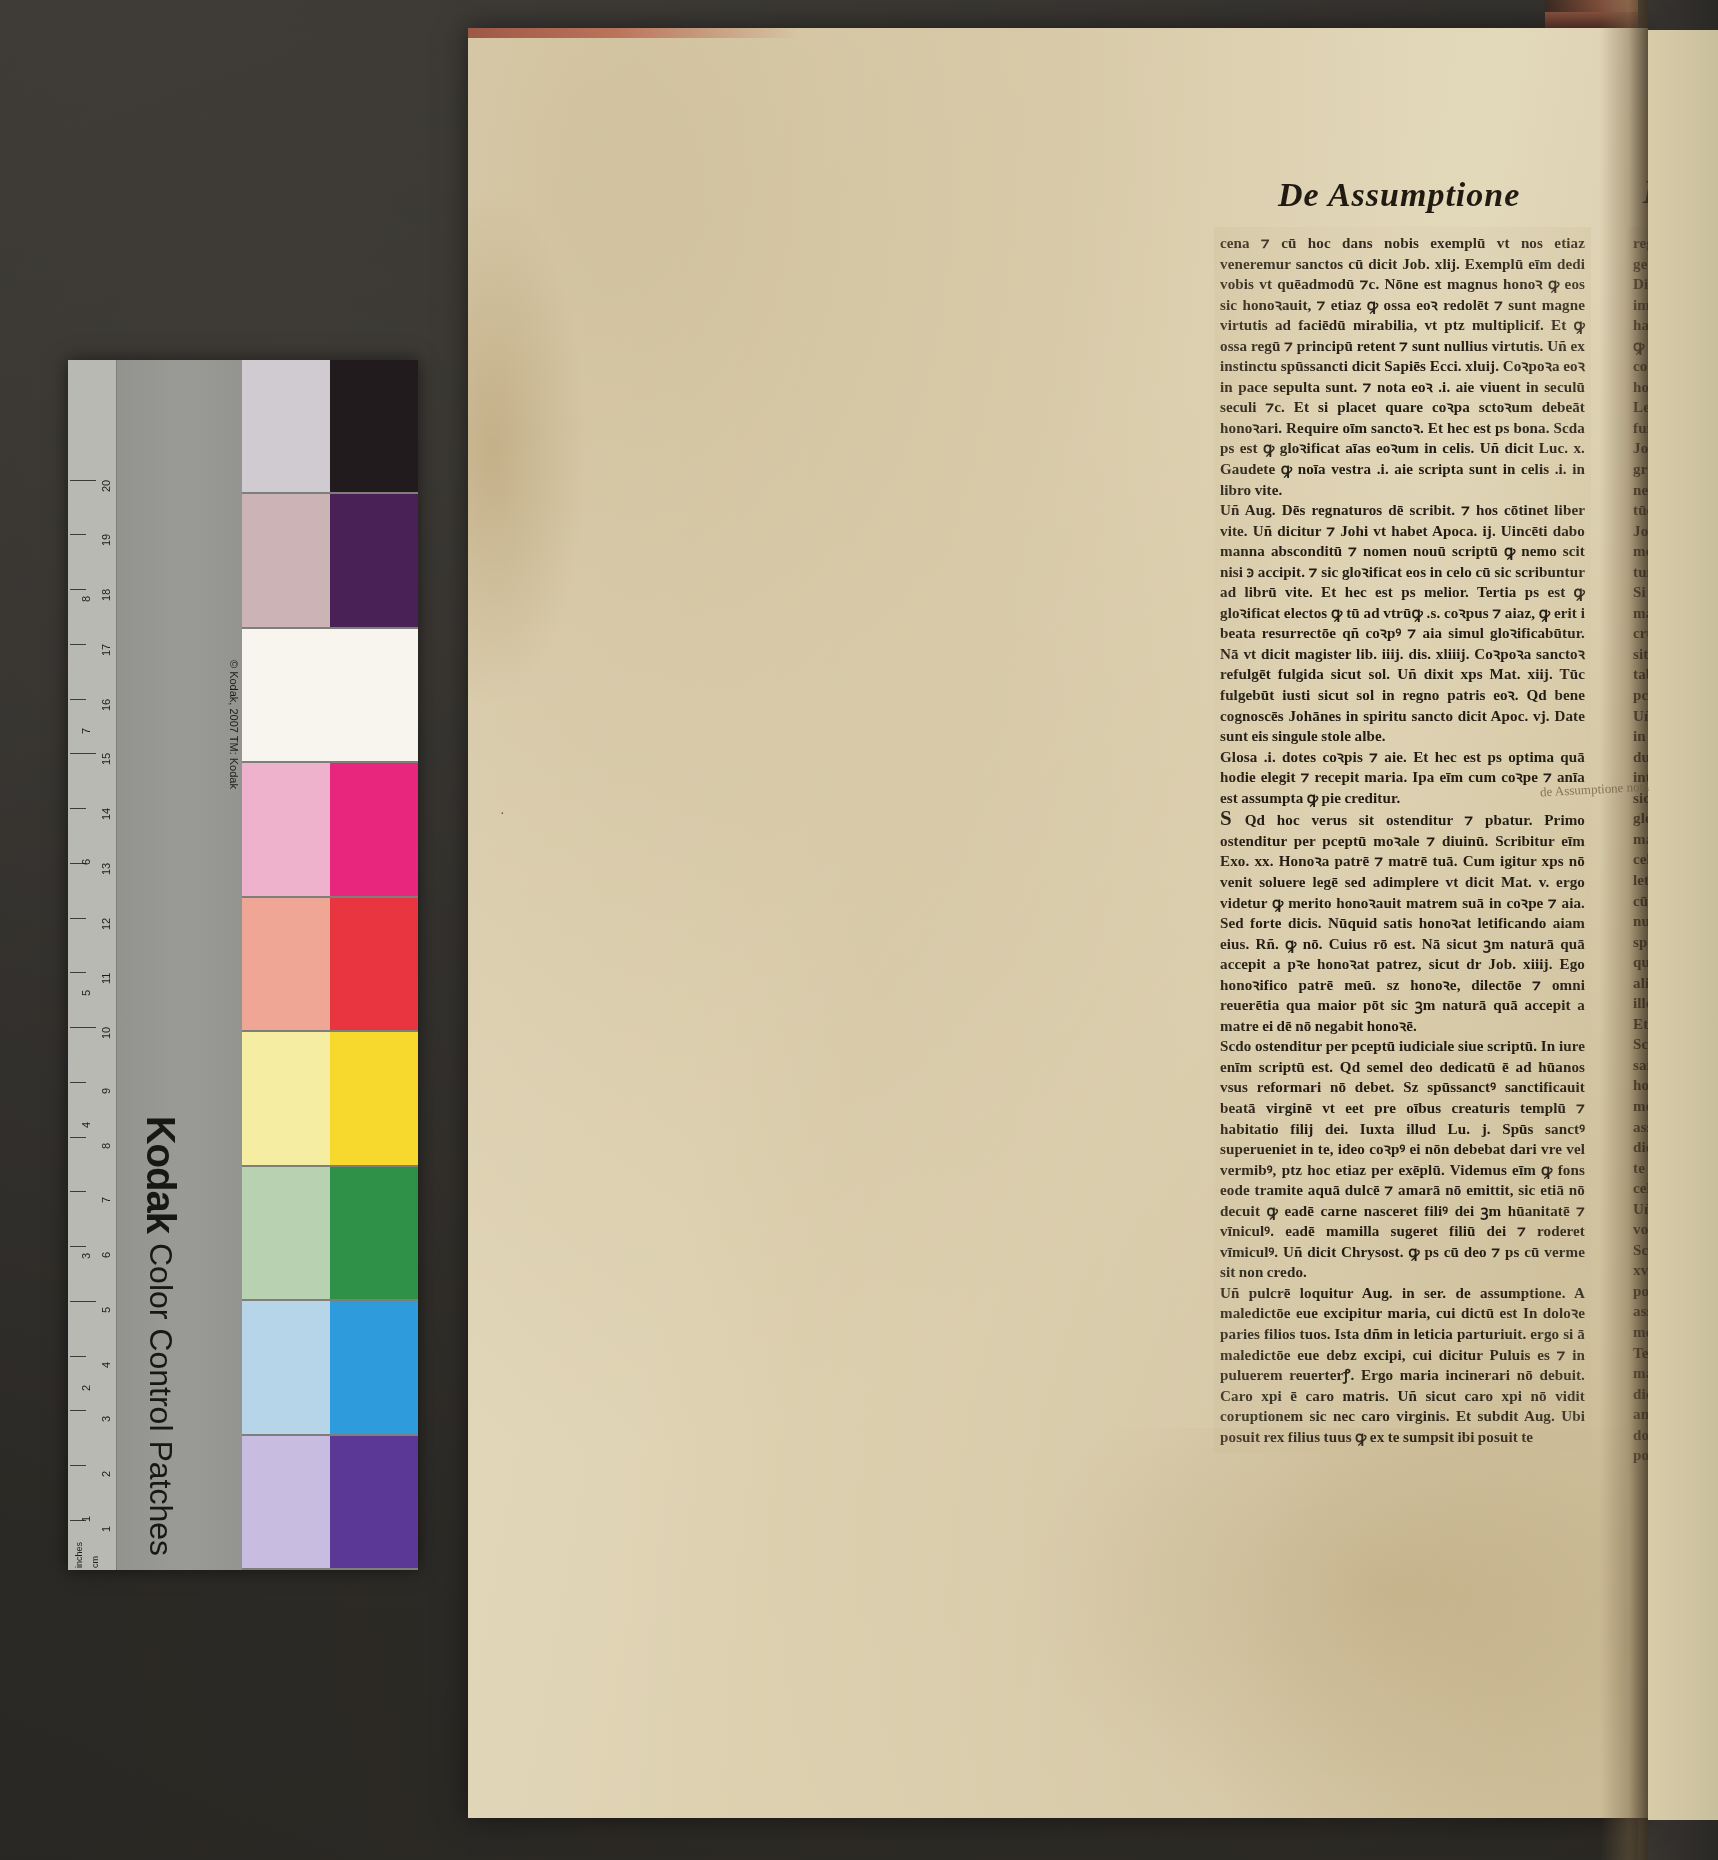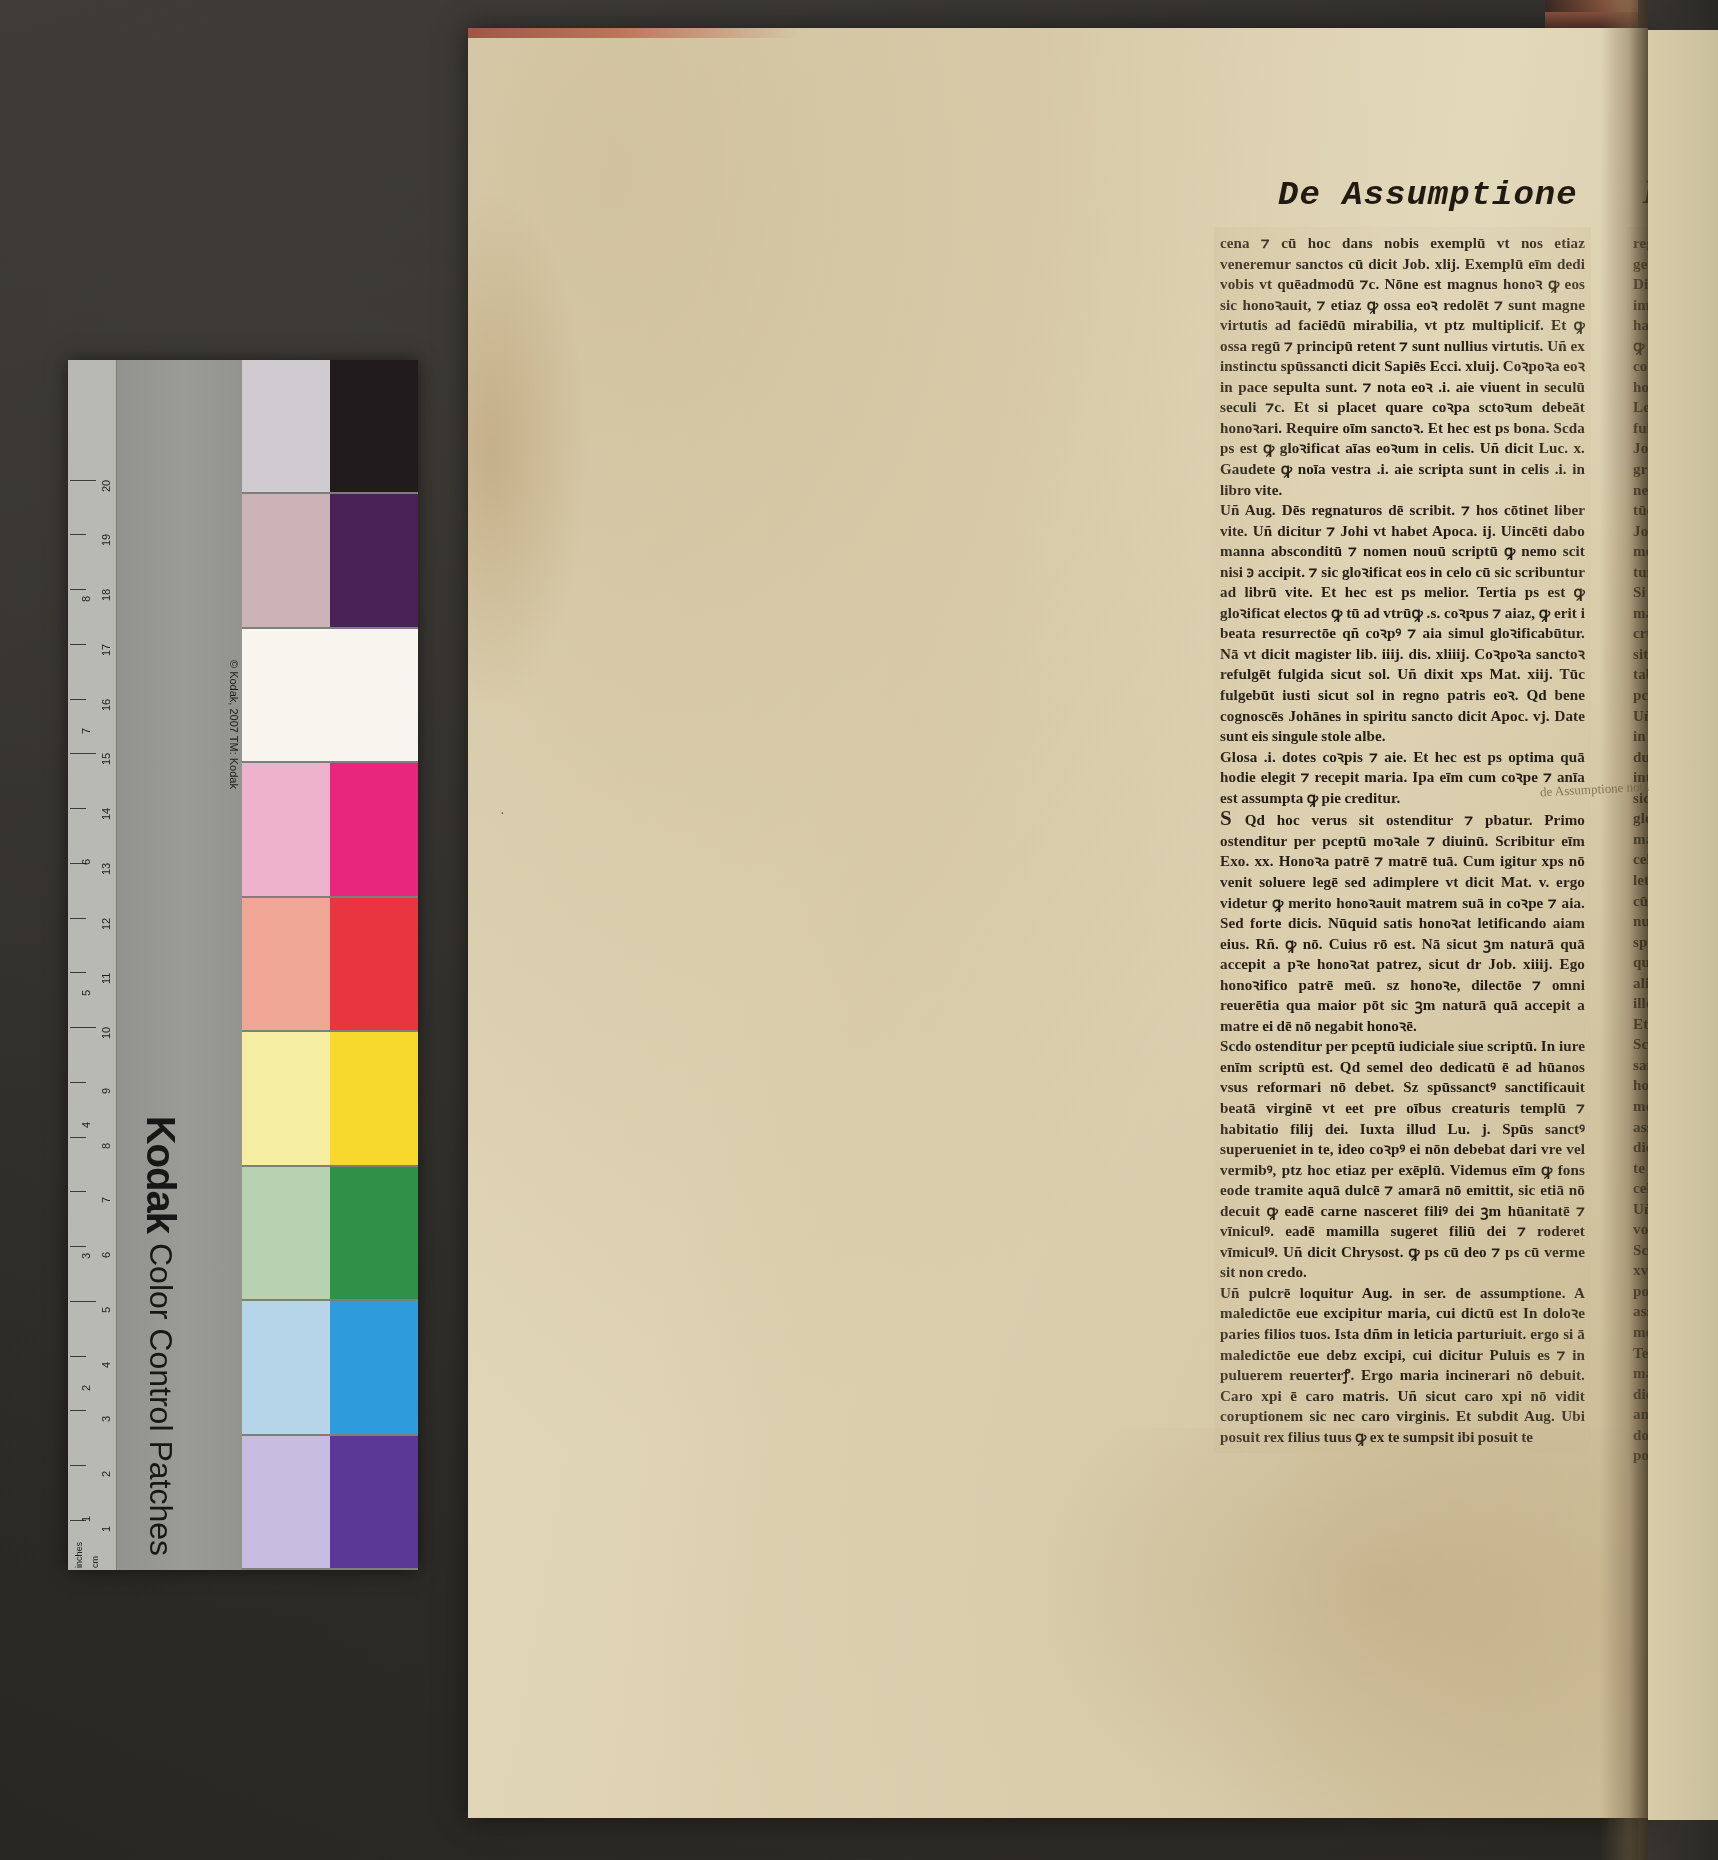--- a/index.html
+++ b/index.html
@@ -178,21 +178,21 @@
   .heading {
     position: absolute;
     font-family: "Liberation Serif", serif;
     font-weight: bold;
     font-style: italic;
     font-size: 34px;
     color: #211a12;
     letter-spacing: 1px;
     white-space: nowrap;
   }
-  #heading-left { left: 810px; top: 148px; font-family: Liberation Mono, monospace; }
+  #heading-left { left: 810px; top: 148px; }
   #heading-right { left: 1175px; top: 145px; }
 
   
   .col {
     position: absolute;
     width: 365px;
     top: 205px;
     font-family: "Liberation Serif", serif;
     font-size: 15.1px;
     line-height: 20.55px;

